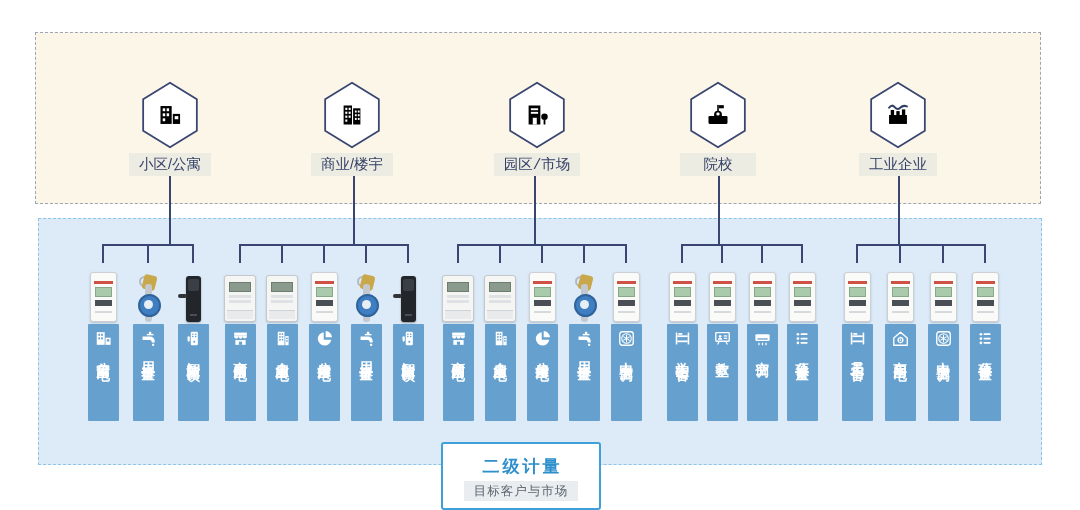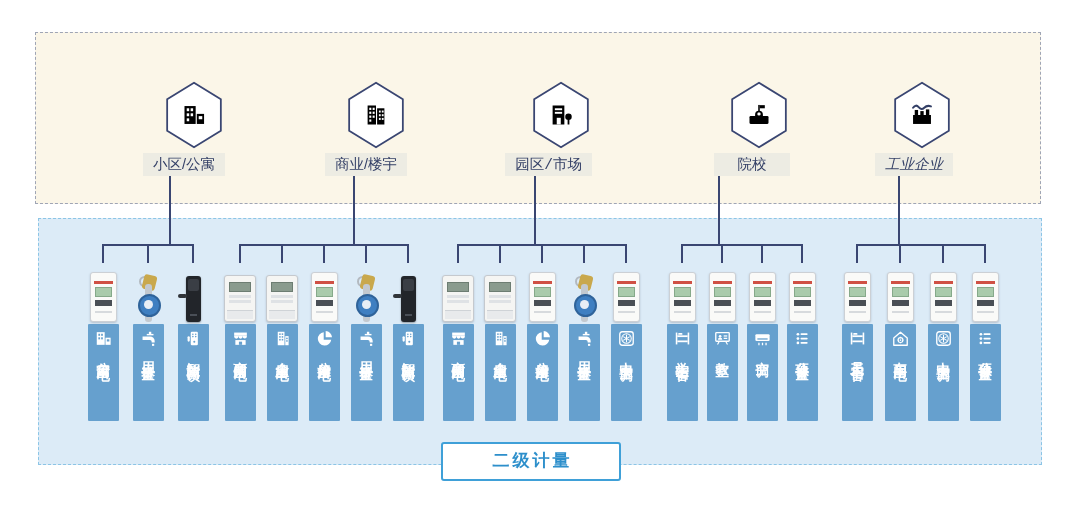--- a/index.html
+++ b/index.html
@@ -8,21 +8,21 @@
   
   .sec{position:absolute;box-sizing:border-box;}
   .sec1{left:35px;top:32px;width:1006px;height:172px;background:#FBF6E8;border:1.5px dashed #9FA5B5;}
   .sec2{left:38px;top:218px;width:1004px;height:247px;background:#DCEBF7;border:1.5px dashed #8CC5E6;}
   
   .lvl1-box{position:absolute;left:440px;top:13px;width:190px;height:40px;background:#fff;
             border:2px solid #394672;z-index:6;display:flex;align-items:center;justify-content:center;
             box-sizing:border-box;}
   .lvl1-box span{font-size:20px;font-weight:bold;color:#333F66;letter-spacing:3px;padding-left:3px;}
   
-  .hex-item{position:absolute;top:81px;width:110px;display:flex;flex-direction:column;align-items:flex-end;z-index:3;}
+  .hex-item{position:absolute;top:81px;width:110px;display:flex;flex-direction:column;align-items:center;z-index:3;}
   .hex{width:62px;height:68px;color:#333F66;--icon-bg:#fff;}
   .hex-label{margin-top:4px;min-width:76px;box-sizing:border-box;padding:2px 10px;background:#EDECE3;
              color:#333F66;font-size:14.5px;text-align:center;white-space:nowrap;}
   
   .line{position:absolute;background:#3A4672;}
   .line.v{width:2px;}
   .line.h{height:2px;}
   
   .col{position:absolute;top:268px;width:34px;display:flex;flex-direction:column;align-items:center;z-index:3;}
   .dev-wrap{height:54px;display:flex;align-items:flex-end;justify-content:center;}
@@ -49,22 +49,22 @@
   .wm-keys{top:0;left:11px;width:13px;height:15px;background:#c9a84c;border-radius:3px;transform:rotate(14deg);}
   .wm-ring{top:1px;left:7px;width:7px;height:7px;border:2px solid #b3b9c0;border-radius:50%;background:transparent;}
   .wm-pipe{left:13px;top:9px;width:7px;height:38px;background:#c3c9cf;border-radius:3px;}
   .wm-valve{left:6px;top:19px;width:19px;height:19px;background:#3f7fc1;border:2px solid #2f639a;border-radius:50%;}
   .wm-dial{left:12px;top:25px;width:9px;height:9px;background:#e8eef5;border-radius:50%;}
   .dev-sl{width:15px;height:46px;background:#22252a;border-radius:3px;box-shadow:0 1px 2px rgba(0,0,0,.35);}
   .sl-pad{left:2px;right:2px;top:3px;height:12px;background:#3a3e45;border-radius:2px;}
   .sl-key{left:4px;bottom:6px;width:7px;height:2px;background:#4a4f57;}
   .sl-handle{left:-8px;top:18px;width:9px;height:4px;background:#303439;border-radius:2px;}
   
-  .lvl2-box{position:absolute;left:441px;top:442px;width:180px;background:#fff;border:2px solid #3FA0D8;
-            border-radius:3px;z-index:6;text-align:center;padding:5px 0 7px;box-sizing:border-box;}
+  .lvl2-box{position:absolute;left:441px;top:442px;width:160px;background:#fff;border:2px solid #3FA0D8;
+            border-radius:3px;z-index:6;text-align:center;padding:11px 0 7px;box-sizing:border-box;}
   .lvl2-title{display:block;font-size:17px;font-weight:bold;color:#2D8FCB;letter-spacing:3px;padding-left:3px;}
   .lvl2-sub{display:inline-block;margin-top:3px;background:#E9EDF0;color:#5A6470;font-size:12.5px;
             padding:1.5px 10px;letter-spacing:1px;}
 </style>
 </head>
 <body>
 
 <div id="stage">
   <div class="sec sec1"></div>
   <div class="sec sec2"></div>
@@ -123,37 +123,37 @@
               <rect x="6.5" y="6" width="6.5" height="1.7" fill="var(--icon-bg,#fff)"></rect>
               <rect x="6.5" y="9.2" width="6.5" height="1.7" fill="var(--icon-bg,#fff)"></rect>
               <rect x="8.2" y="14.5" width="3.6" height="6" fill="var(--icon-bg,#fff)"></rect>
               <circle cx="18.7" cy="13.5" r="2.9"></circle>
               <rect x="17.9" y="15.8" width="1.6" height="4.7"></rect>
             </g>
           </svg>
         </div>
         <div class="hex-label">园区/市场</div>
       </div>
-      <div class="hex-item" style="left: 680px;">
+      <div class="hex-item" style="left: 663px;">
         <div class="hex">
           <svg viewBox="0 0 66 76">
             <polygon points="33,2 63,20.5 63,55.5 33,74 3,55.5 3,20.5" fill="#fff" stroke="#3A4672" stroke-width="2"></polygon>
             <g transform="translate(18,23) scale(1.25)">
               <rect x="3.5" y="13" width="6.2" height="7" rx="1"></rect>
               <rect x="14.3" y="13" width="6.2" height="7" rx="1"></rect>
               <path d="M8.5 20 v-8.2 a3.5 3.5 0 0 1 7 0 V20 Z"></path>
               <circle cx="12" cy="11" r="1.5" fill="var(--icon-bg,#fff)"></circle>
               <rect x="11.3" y="3" width="1.4" height="6.5"></rect>
               <rect x="12.7" y="3.2" width="4.5" height="2.8"></rect>
             </g>
           </svg>
         </div>
         <div class="hex-label">院校</div>
       </div>
-      <div class="hex-item" style="left: 843px; font-style: italic;">
+      <div class="hex-item" style="left: 843px;">
         <div class="hex">
           <svg viewBox="0 0 66 76">
             <polygon points="33,2 63,20.5 63,55.5 33,74 3,55.5 3,20.5" fill="#fff" stroke="#3A4672" stroke-width="2"></polygon>
             <g transform="translate(18,23) scale(1.25)">
               <rect x="4" y="12" width="16" height="8"></rect>
               <rect x="5.5" y="7.5" width="3" height="5"></rect>
               <rect x="10.5" y="8.5" width="3" height="4"></rect>
               <rect x="15.5" y="7" width="3" height="5.5"></rect>
               <path d="M4 5.5 q2.5 -3.5 5 -0.5 t5 0.5 t6 -1.2" fill="none" stroke="currentColor" stroke-width="1.8" stroke-linecap="round"></path>
             </g>
@@ -661,14 +661,15 @@
               <rect x="9.5" y="16.5" width="9" height="2.2" rx="1"></rect>
             </svg>
           </span>
           <span class="bl-text">分项计量</span>
         </div>
       </div>
     </div>
 
   <div class="lvl2-box">
     <span class="lvl2-title">二级计量</span>
+    <span class="lvl2-sub">目标客户与市场</span>
   </div>
 </div>
 
 </body></html>

